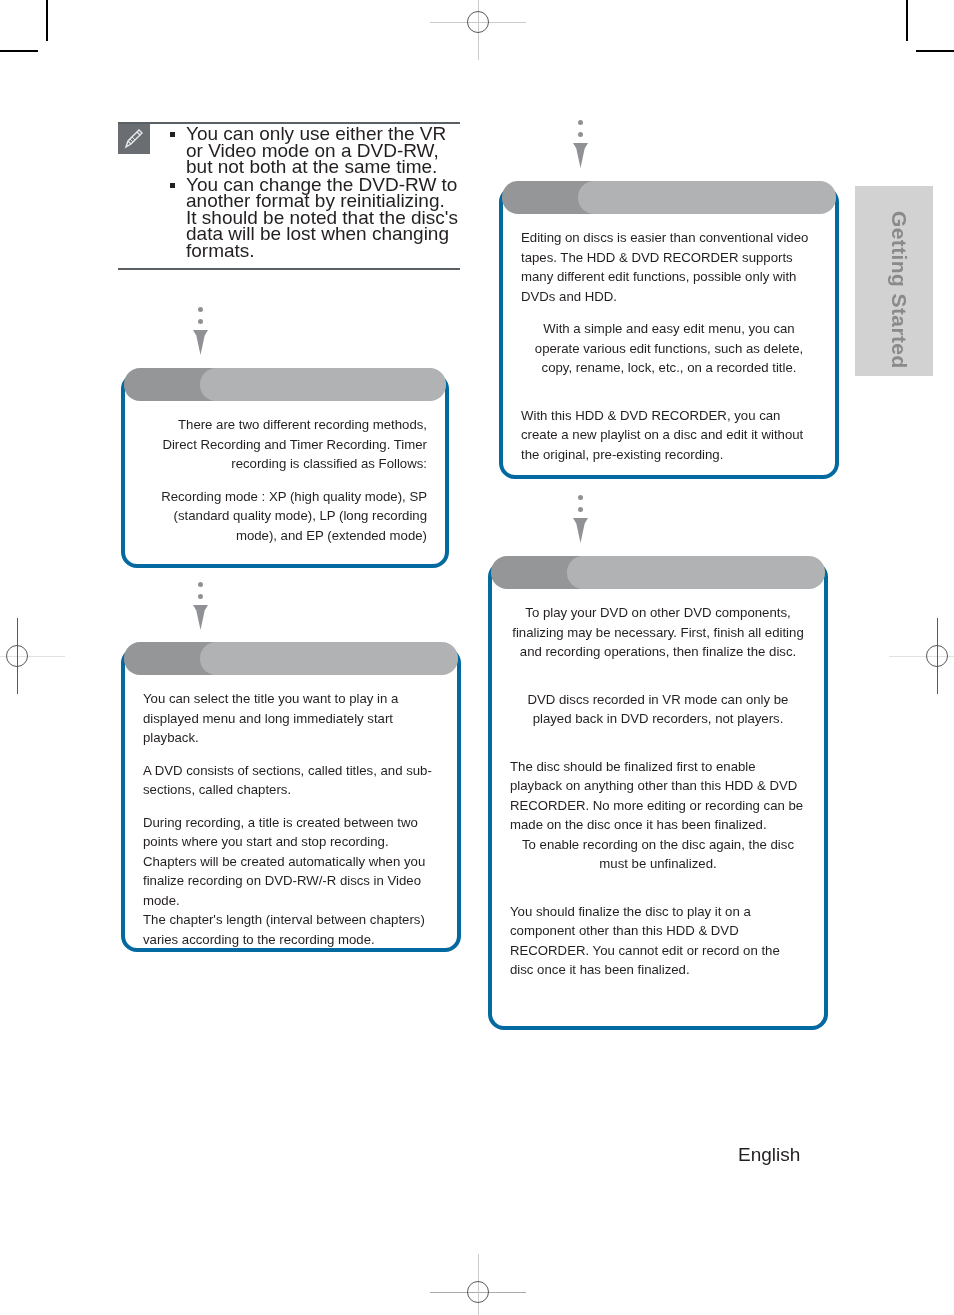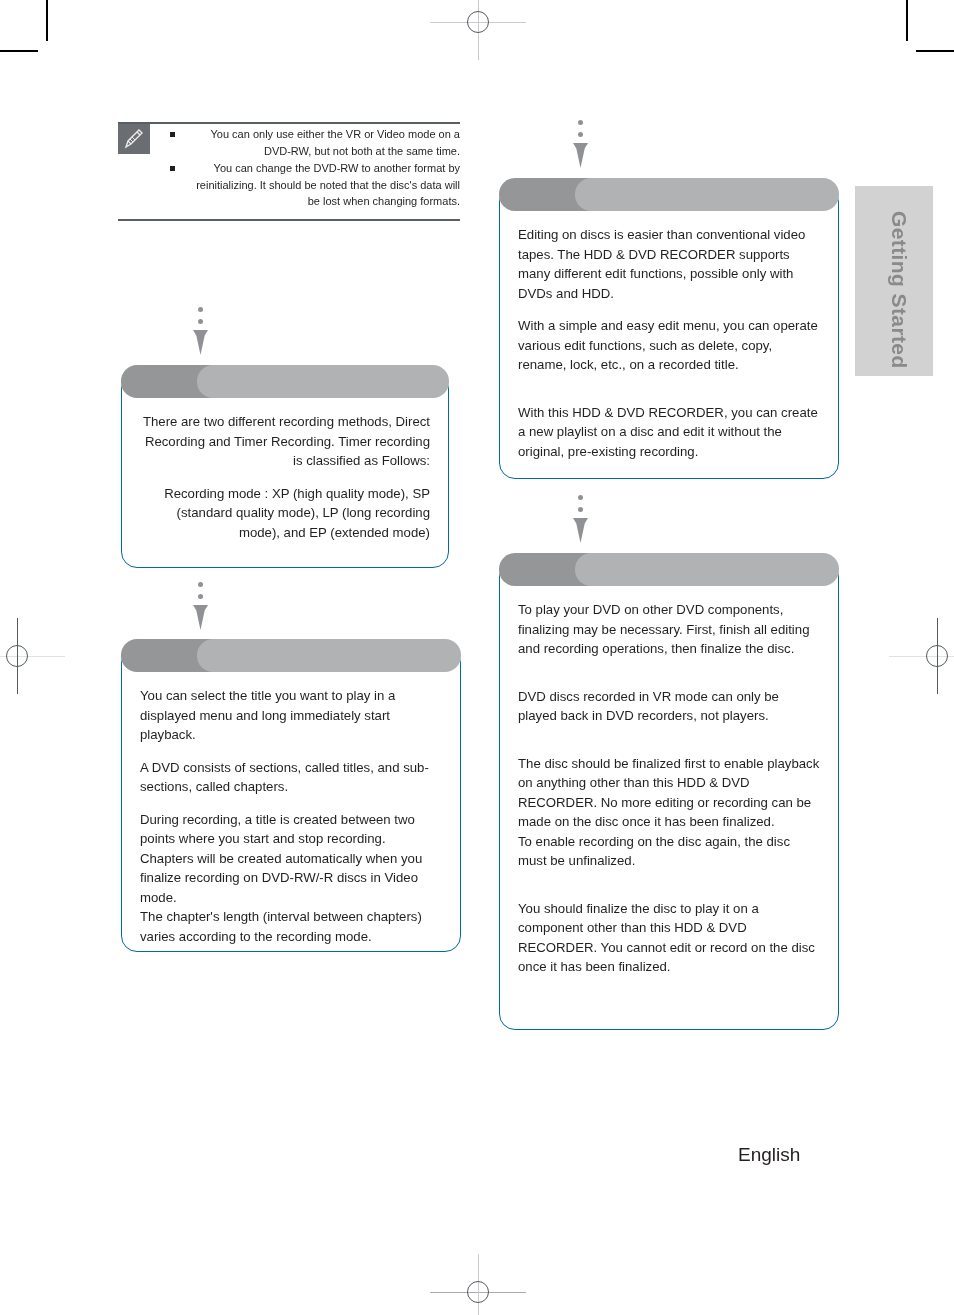--- a/index.html
+++ b/index.html
@@ -96,25 +96,24 @@
   }
   .note-icon svg { position: absolute; left: 5px; top: 4px; }
   .note-list {
     flex: 1 1 auto;
     margin: 0;
     padding: 2px 0 8px 36px;
     list-style: none;
   }
   .note-list li {
     position: relative;
-    font-size: 11px;
+    font-size: 19px;
     line-height: 16.5px;
     color: #231f20;
     margin-bottom: 1px;
-    text-align: right;
   }
   .note-list li::before {
     content: "";
     position: absolute;
     left: -16px;
     top: 6px;
     width: 5px; height: 5px;
     background: #231f20;
   }
 
@@ -140,21 +139,21 @@
     width: 15px;
     height: 25px;
     background: #8f9194;
     clip-path: polygon(0% 0%, 100% 0%, 78% 22%, 50% 100%, 22% 22%);
   }
 
   
   .panel {
     position: absolute;
     box-sizing: border-box;
-    border: 1px solid #0369a1;
+    border: 4px solid #0369a1;
     border-radius: 16px;
     background: #ffffff;
   }
   .panel-header {
     position: absolute;
     left: -1px;
     top: -9px;
     height: 33px;
     width: calc(100% + 2px);
     display: flex;
@@ -184,21 +183,21 @@
   .panel-content {
     padding: 38px 18px 16px 18px;
   }
   .panel-content p {
     margin: 0 0 13px 0;
     font-size: 13.2px;
     line-height: 19.5px;
     color: #231f20;
   }
   .panel-content p.tight { margin-bottom: 0; }
-  .panel-content p.gap { margin-bottom: 28px; }
+  .panel-content p.gap { margin-bottom: 28px; text-align: center; }
 
   
   .footer-lang {
     position: absolute;
     left: 738px;
     top: 1144px;
     font-size: 19px;
     color: #231f20;
   }
 </style>
@@ -312,21 +311,21 @@
     <p>With this HDD &amp; DVD RECORDER, you can create a new playlist on a disc and edit it without the original, pre-existing recording.</p>
   </div>
 </div>
 
 <div class="connector" style="left:570px; top:495px;">
   <div class="dot d1"></div>
   <div class="dot d2"></div>
   <div class="arrow"></div>
 </div>
 
-<div class="panel" style="left:499px; top:561px; width:340px; height:469px;">
+<div class="panel" style="left:488px; top:561px; width:340px; height:469px;">
   <div class="panel-header">
     <div class="hdr-left"></div>
     <div class="hdr-right"></div>
     <div class="hdr-title"></div>
   </div>
   <div class="panel-content">
     <p class="gap">To play your DVD on other DVD components, finalizing may be necessary. First, finish all editing and recording operations, then finalize the disc.</p>
     <p class="gap">DVD discs recorded in VR mode can only be played back in DVD recorders, not players.</p>
     <p class="tight">The disc should be finalized first to enable playback on anything other than this HDD &amp; DVD RECORDER. No more editing or recording can be made on the disc once it has been finalized.</p>
     <p class="gap">To enable recording on the disc again, the disc must be unfinalized.</p>

